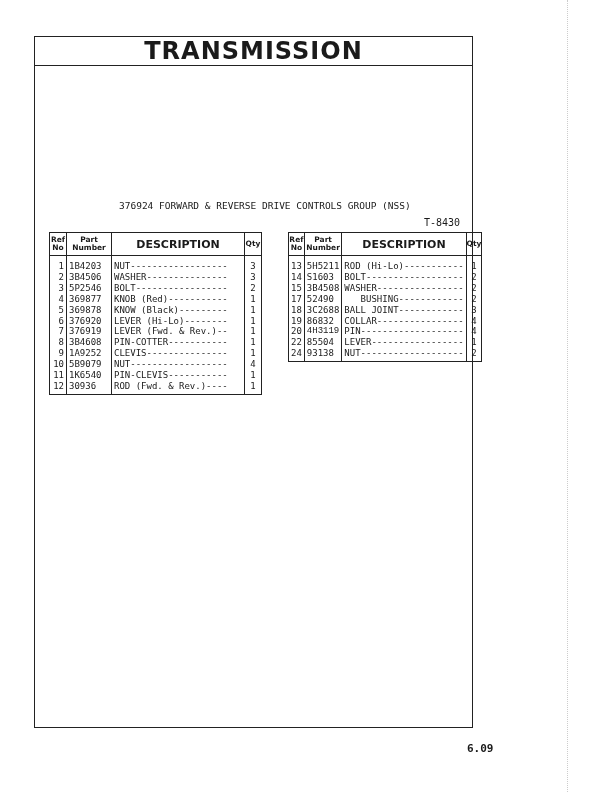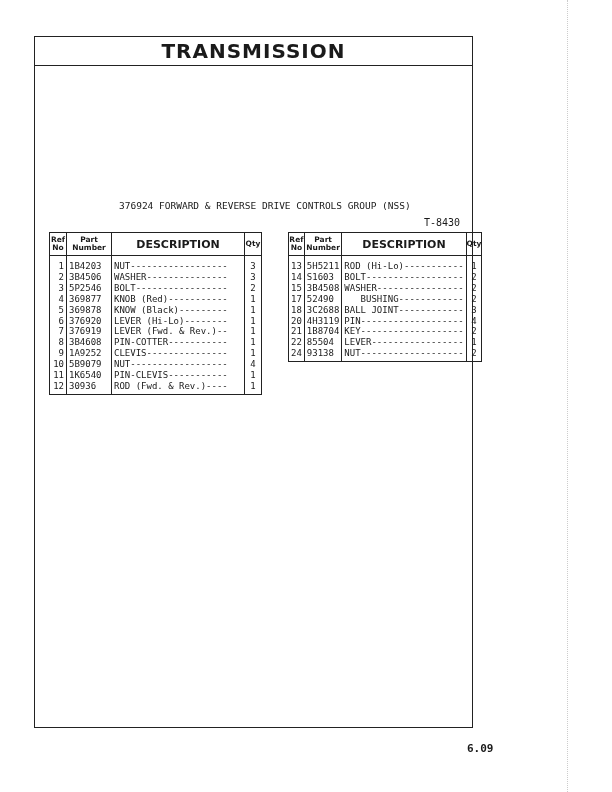--- a/index.html
+++ b/index.html
@@ -1,19 +1,19 @@
 <!DOCTYPE html>
 <html><head>
 <meta charset="utf-8">
 <style>
   html,body{margin:0;padding:0;background:#fff;}
   body{width:612px;height:792px;position:relative;overflow:hidden;font-family:"DejaVu Sans Mono",monospace;color:#1a1a1a;}
   .frame{position:absolute;left:34px;top:36px;width:437px;height:690px;border:1.5px solid #222;}
   .title-bar{position:absolute;left:0;top:0;right:0;height:28px;border-bottom:1.5px solid #222;text-align:center;}
-  .title{font-family:"DejaVu Sans",sans-serif;font-weight:bold;font-size:20px;letter-spacing:1px;line-height:28px;}
+  .title{font-family:"DejaVu Sans",sans-serif;font-weight:bold;font-size:24px;letter-spacing:1px;line-height:28px;}
   .group-title{position:absolute;left:84px;top:163px;font-size:9.5px;white-space:nowrap;}
   .ref-code{position:absolute;left:389px;top:180px;font-size:10px;}
   table.parts{position:absolute;top:195px;border-collapse:collapse;font-size:9px;}
   table.parts th{font-family:"DejaVu Sans",sans-serif;border:1.5px solid #222;font-weight:bold;padding:0;height:22px;vertical-align:middle;}
   table.parts th.small{font-size:7.5px;line-height:8px;}
   table.parts th.desc{font-size:11px;}
   table.parts td{border-left:1.5px solid #222;border-right:1.5px solid #222;padding:0 2px;height:10.9px;line-height:10.9px;white-space:nowrap;}
   table.parts tbody tr:first-child td{padding-top:5px;}
   table.parts tbody tr:last-child td{border-bottom:1.5px solid #222;padding-bottom:2px;}
   table.parts td.ref{text-align:right;padding-right:2px;}
@@ -155,30 +155,30 @@
           <td style="white-space: pre;">   BUSHING------------</td>
           <td class="qty" style="white-space: pre;">2</td>
         </tr>
         <tr>
           <td class="ref" style="white-space: pre;">18</td>
           <td style="white-space: pre;">3C2688</td>
           <td style="white-space: pre;">BALL JOINT------------</td>
           <td class="qty" style="white-space: pre;">3</td>
         </tr>
         <tr>
-          <td class="ref" style="white-space: pre;">20</td>
-          <td style="white-space: pre;">4H3119</td>
-          <td style="white-space: pre;">PIN-------------------</td>
+          <td class="ref" style="white-space: pre;">19</td>
+          <td style="white-space: pre;">86832</td>
+          <td style="white-space: pre;">COLLAR----------------</td>
           <td class="qty" style="white-space: pre;">4</td>
         </tr>
         <tr>
-          <td class="ref" style="white-space: pre;">21</td>
-          <td style="white-space: pre;">1B8704</td>
-          <td style="white-space: pre;">KEY-------------------</td>
-          <td class="qty" style="white-space: pre;">2</td>
+          <td class="ref" style="white-space: pre;">20</td>
+          <td style="white-space: pre; font-family: Liberation Mono, monospace;">4H3119</td>
+          <td style="white-space: pre;">PIN-------------------</td>
+          <td class="qty" style="white-space: pre;">4</td>
         </tr>
         <tr>
           <td class="ref" style="white-space: pre;">22</td>
           <td style="white-space: pre;">85504</td>
           <td style="white-space: pre;">LEVER-----------------</td>
           <td class="qty" style="white-space: pre;">1</td>
         </tr>
         <tr>
           <td class="ref" style="white-space: pre;">24</td>
           <td style="white-space: pre;">93138</td>

